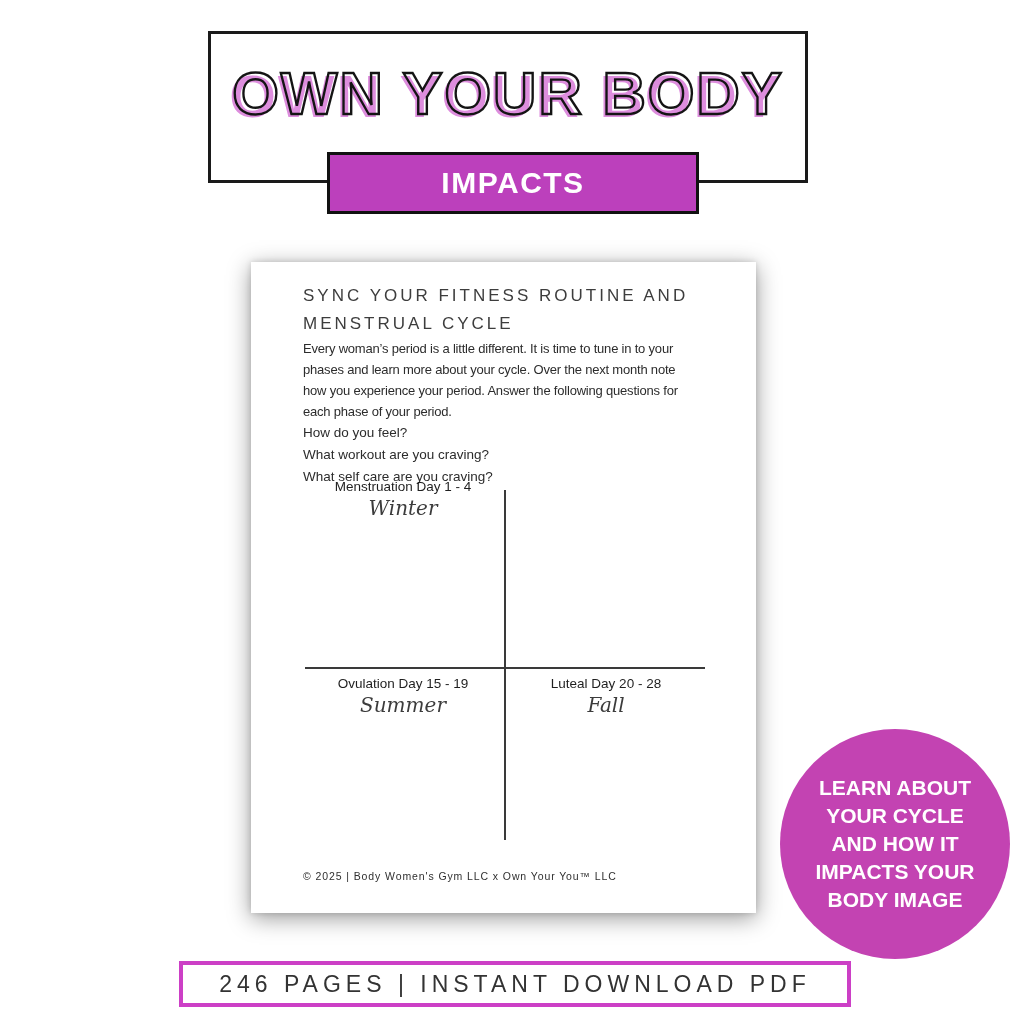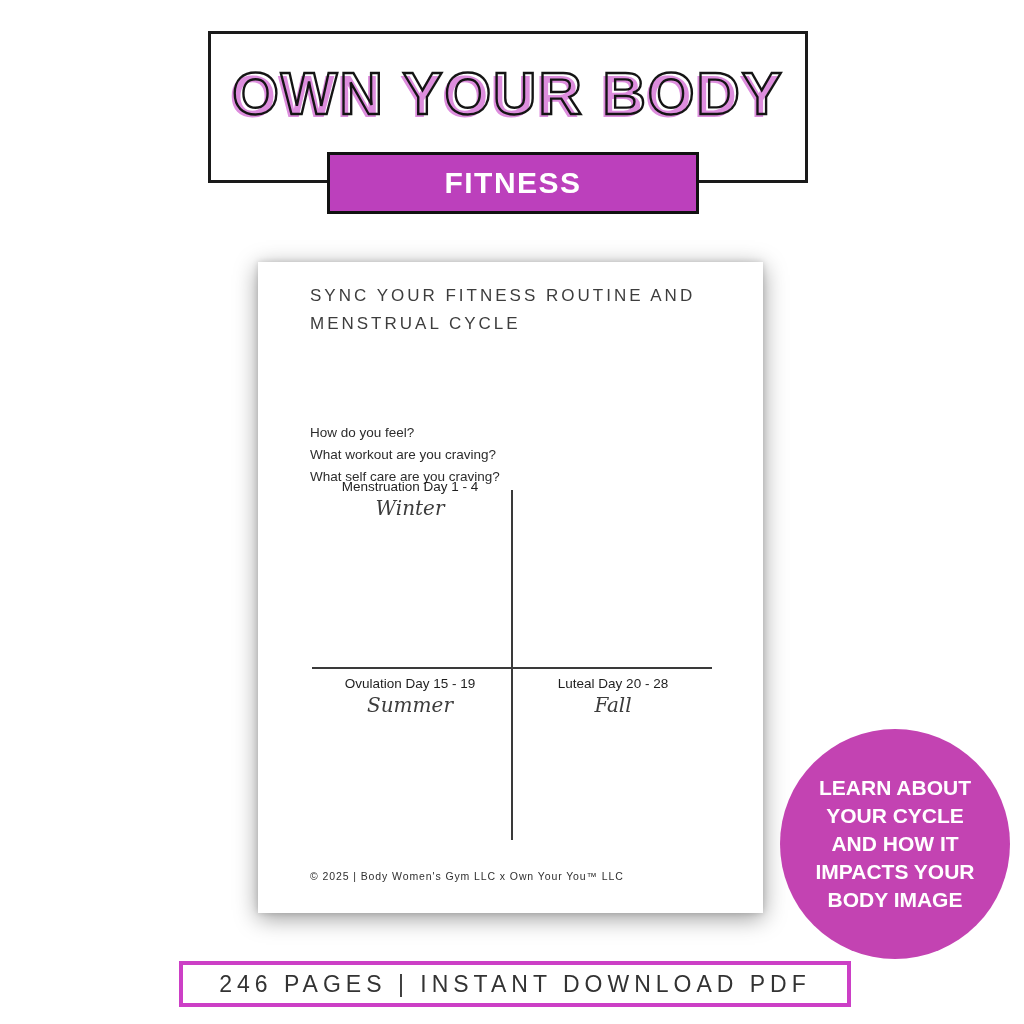--- a/index.html
+++ b/index.html
@@ -50,21 +50,21 @@
     display: flex; align-items: center; justify-content: center;
     color: #ffffff;
     font-weight: 700;
     font-size: 30px;
     letter-spacing: 1.5px;
   }
 
   
   .worksheet-page {
     position: absolute;
-    left: 258px; top: 262px;
+    left: 251px; top: 262px;
     width: 505px; height: 651px;
     background: #ffffff;
     box-shadow: 0 5px 22px rgba(0,0,0,0.40), 0 0 6px rgba(0,0,0,0.15);
   }
   .ws-heading {
     position: absolute;
     left: 52px; top: 20px;
     font-size: 17px;
     letter-spacing: 3px;
     line-height: 28px;
@@ -170,28 +170,32 @@
 <div id="canvas">
 
   <div class="title-box">
     <div class="title-stack">
       <span class="title-layer title-fill">OWN YOUR BODY</span>
       <span class="title-layer title-outline">OWN YOUR BODY</span>
     </div>
   </div>
 
   <div class="workbook-banner">
-    <span>FITNESS</span>
+    <span>IMPACTS</span>
   </div>
 
   <div class="worksheet-page">
 
     <div class="ws-heading">SYNC YOUR FITNESS ROUTINE AND
 MENSTRUAL CYCLE</div>
 
+    <div class="ws-intro">Every woman’s period is a little different. It is time to tune in to your
+phases and learn more about your cycle. Over the next month note
+how you experience your period. Answer the following questions for
+each phase of your period.</div>
 
     <div class="ws-questions">
       <div>How do you feel?</div>
       <div>What workout are you craving?</div>
       <div>What self care are you craving?</div>
     </div>
 
     <div class="axis-v"></div>
     <div class="axis-h"></div>
 

